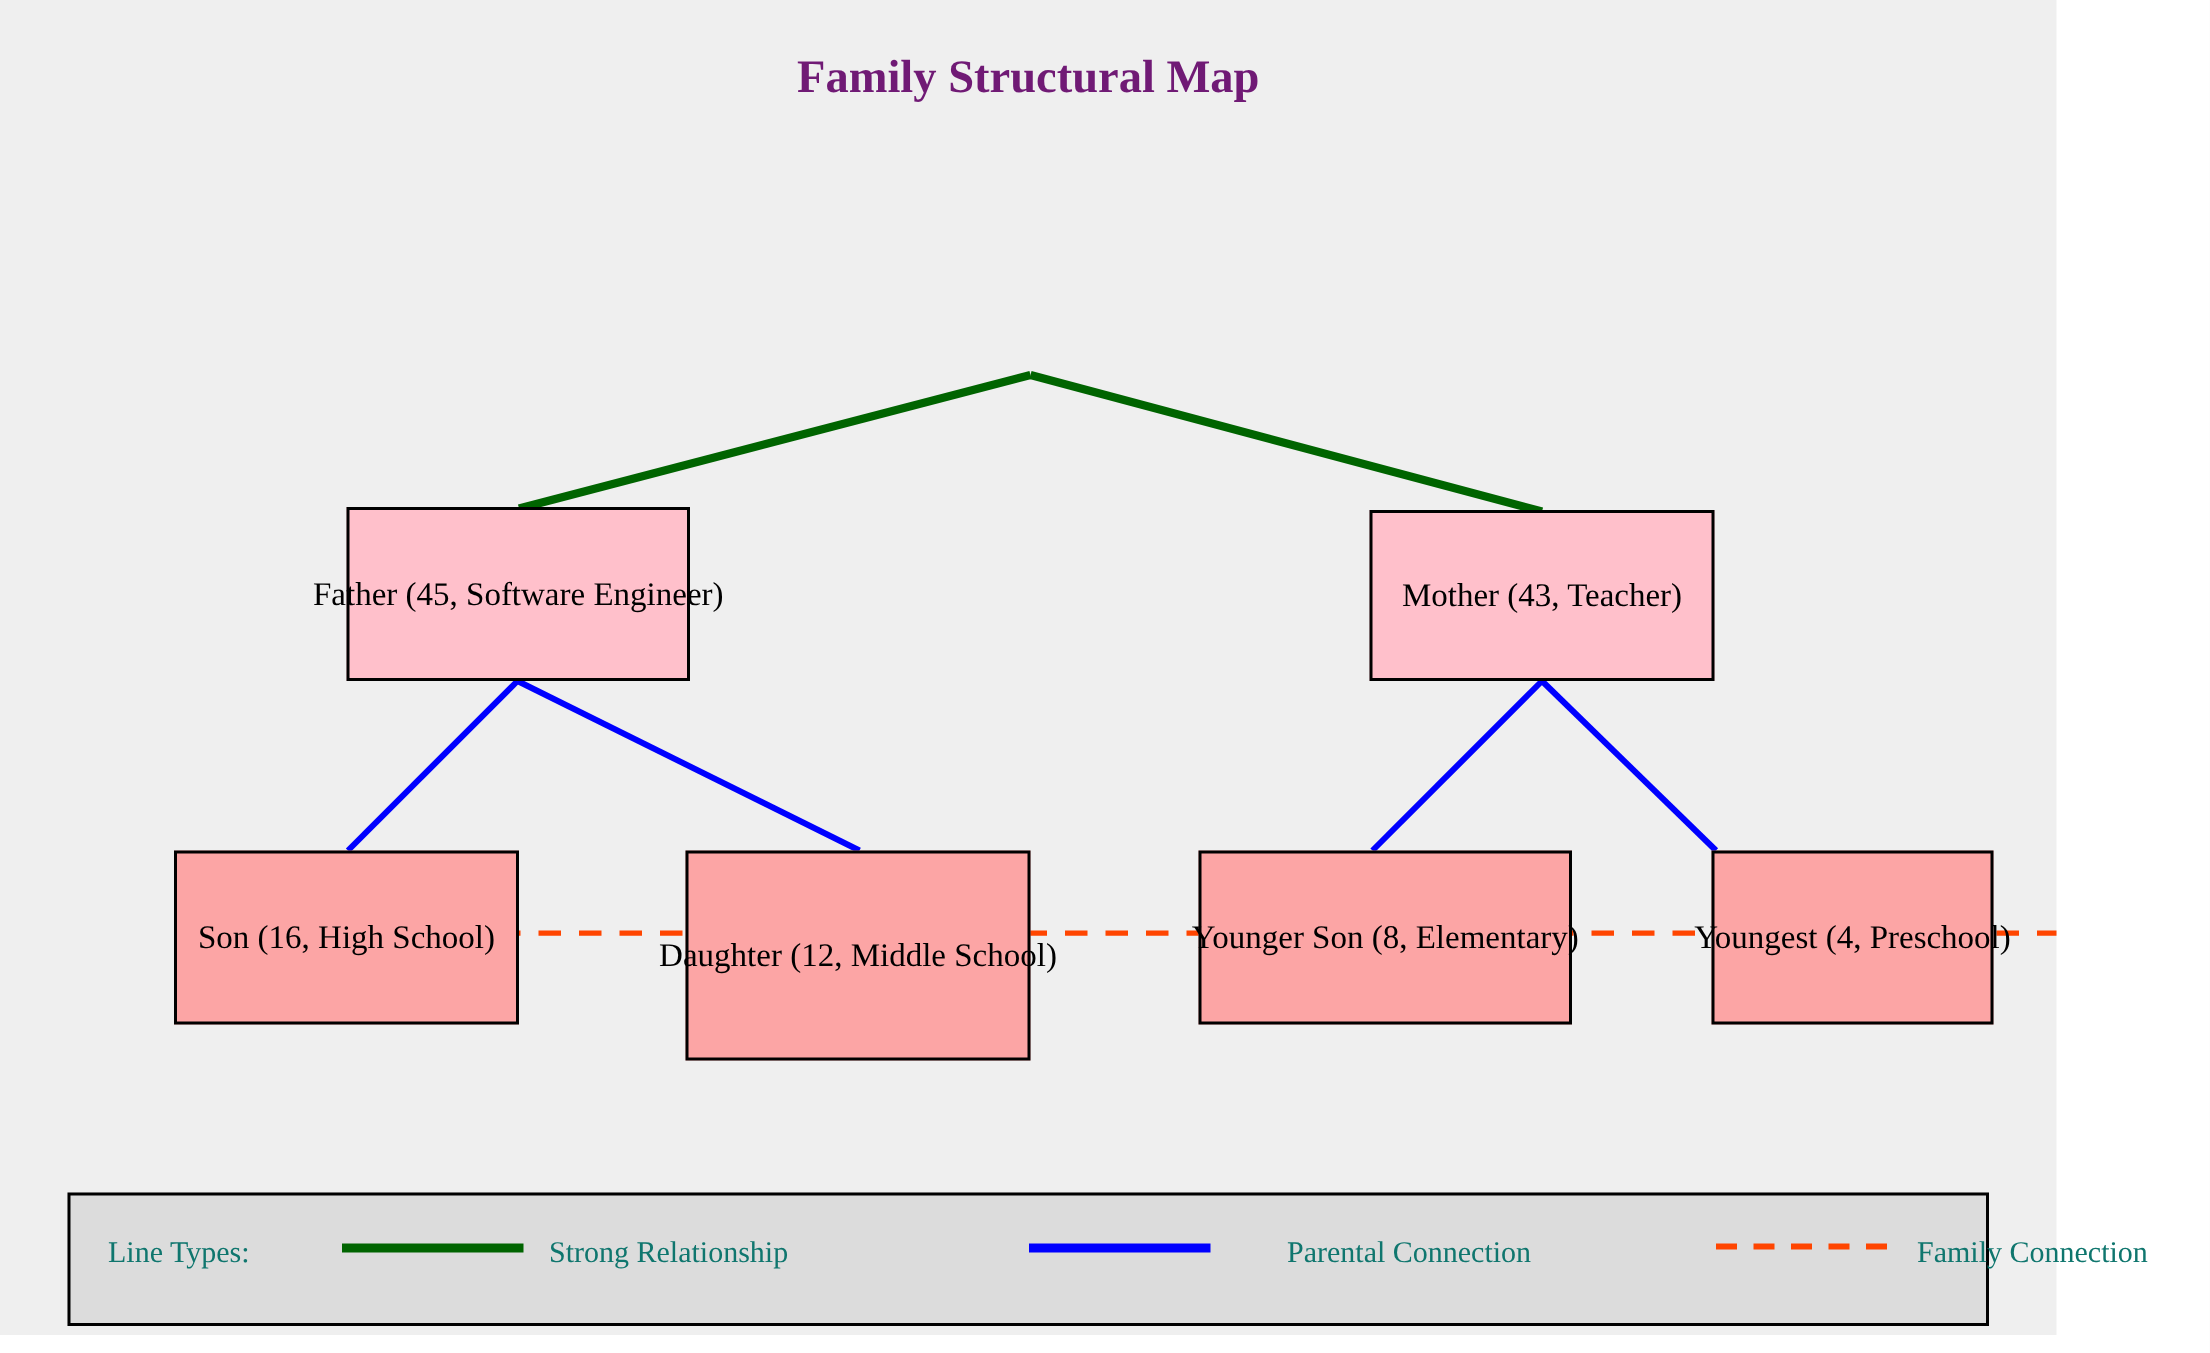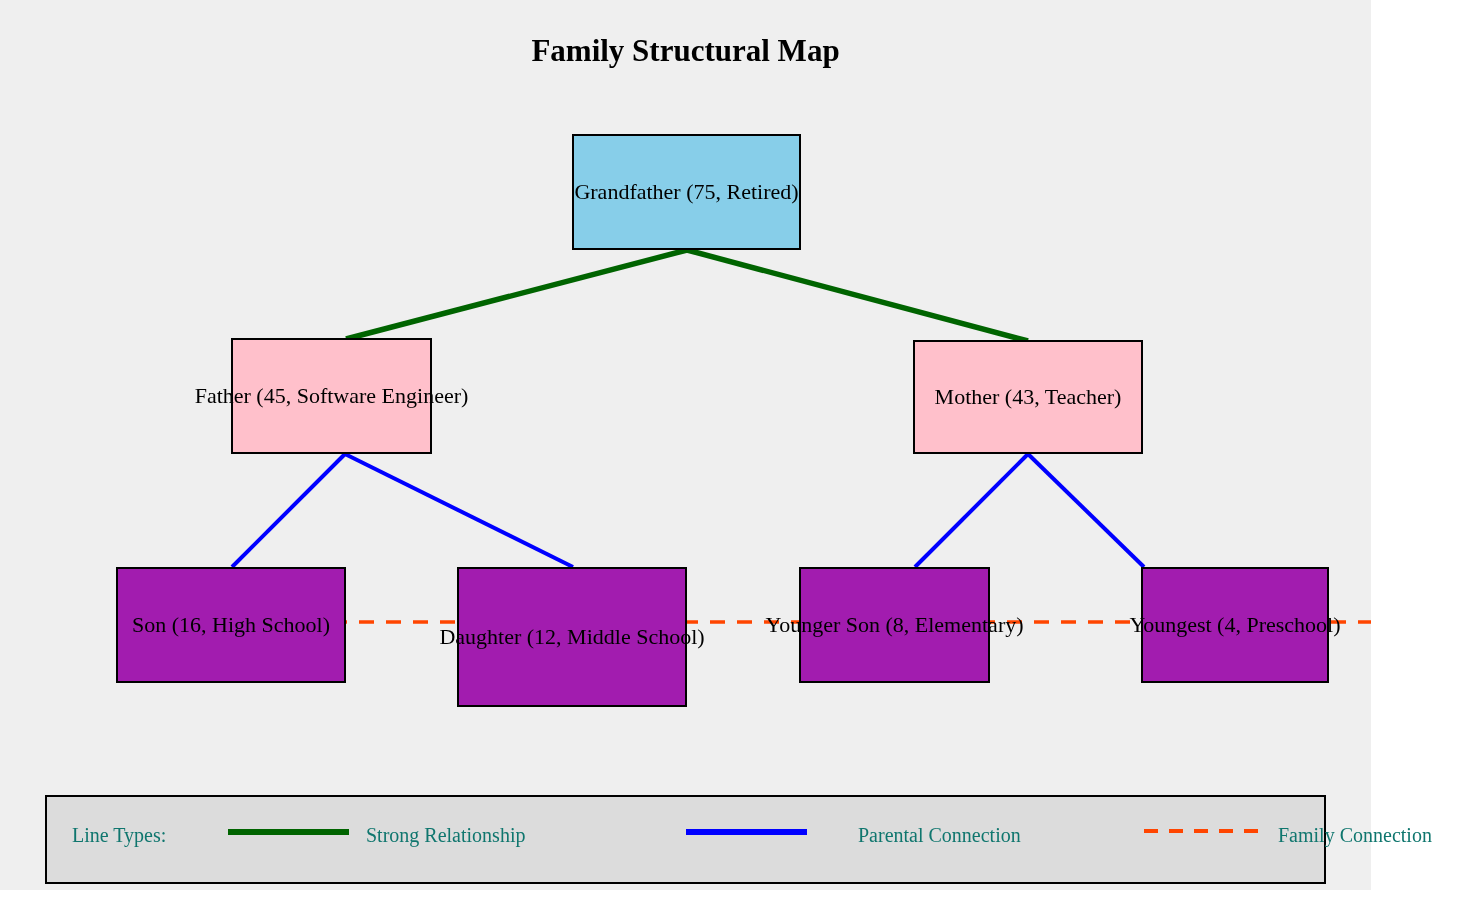--- a/index.html
+++ b/index.html
@@ -9,25 +9,25 @@
   #figure{position:absolute;left:0;top:0;width:1371px;height:890px;background:#efefef;}
   svg.edges{position:absolute;left:0;top:0;width:1371px;height:890px;overflow:visible;}
 
   .node{position:absolute;box-sizing:border-box;border:2px solid #000000;}
   .node .lbl{
     position:absolute;left:50%;top:50%;transform:translate(-50%,-50%);
     white-space:nowrap;font-size:22px;color:#000000;line-height:1;
   }
   .n-grand{background:#87cee9;}
   .n-parent{background:#ffc0cb;}
-  .n-child{background:#a21caf;}
+  .n-child{background:#fca5a5;}
 
   #title{
     position:absolute;left:0;top:33px;width:1371px;text-align:center;
-    font-size:31px;font-weight:bold;color:#000000;letter-spacing:0px;
+    font-size:31px;font-weight:bold;color:#701a75;letter-spacing:0px;
   }
 
   #legend{
     position:absolute;left:45px;top:795px;width:1281px;height:89px;
     background:#dcdcdc;border:2px solid #000000;box-sizing:border-box;
   }
   .lg-text{position:absolute;font-size:20px;color:#0f766e;white-space:nowrap;top:824px;}
   .lg-swatch{position:absolute;height:6px;top:829px;}
   .lg-dash{position:absolute;height:4px;top:830px;}
 </style>
@@ -45,38 +45,35 @@
       <line x1="687" y1="250" x2="1028" y2="341" stroke="#006400" stroke-width="5.5"></line>
 
       <line x1="345" y1="454" x2="232" y2="567" stroke="#0000ff" stroke-width="4"></line>
       <line x1="345" y1="454" x2="573" y2="567" stroke="#0000ff" stroke-width="4"></line>
       <line x1="1028" y1="454" x2="915" y2="567" stroke="#0000ff" stroke-width="4"></line>
       <line x1="1028" y1="454" x2="1144" y2="567" stroke="#0000ff" stroke-width="4"></line>
 
       <line x1="116" y1="622" x2="1371" y2="622" stroke="#ff4500" stroke-width="3.5" stroke-dasharray="15 12"></line>
     </svg>
 
-    <div class="node n-grand" style="left:572px;top:134px;width:229px;height:116px;">
-      <span class="lbl">Grandfather (75, Retired)</span>
-    </div>
 
-    <div class="node n-parent" style="left:231px;top:338px;width:201px;height:116px;">
+    <div class="node n-parent" style="left:231px;top:338px;width:229px;height:116px;">
       <span class="lbl">Father (45, Software Engineer)</span>
     </div>
     <div class="node n-parent" style="left:913px;top:340px;width:230px;height:114px;">
       <span class="lbl">Mother (43, Teacher)</span>
     </div>
 
     <div class="node n-child" style="left:116px;top:567px;width:230px;height:116px;">
       <span class="lbl">Son (16, High School)</span>
     </div>
     <div class="node n-child" style="left:457px;top:567px;width:230px;height:140px;">
       <span class="lbl">Daughter (12, Middle School)</span>
     </div>
-    <div class="node n-child" style="left:799px;top:567px;width:191px;height:116px;font-family:Liberation Serif, serif;">
+    <div class="node n-child" style="left:799px;top:567px;width:249px;height:116px;font-family:Liberation Serif, serif;">
       <span class="lbl">Younger Son (8, Elementary)</span>
     </div>
     <div class="node n-child" style="left:1141px;top:567px;width:188px;height:116px;">
       <span class="lbl">Youngest (4, Preschool)</span>
     </div>
 
     <div id="legend"></div>
 
     <div class="lg-text" style="left:72px;">Line Types:</div>
 

